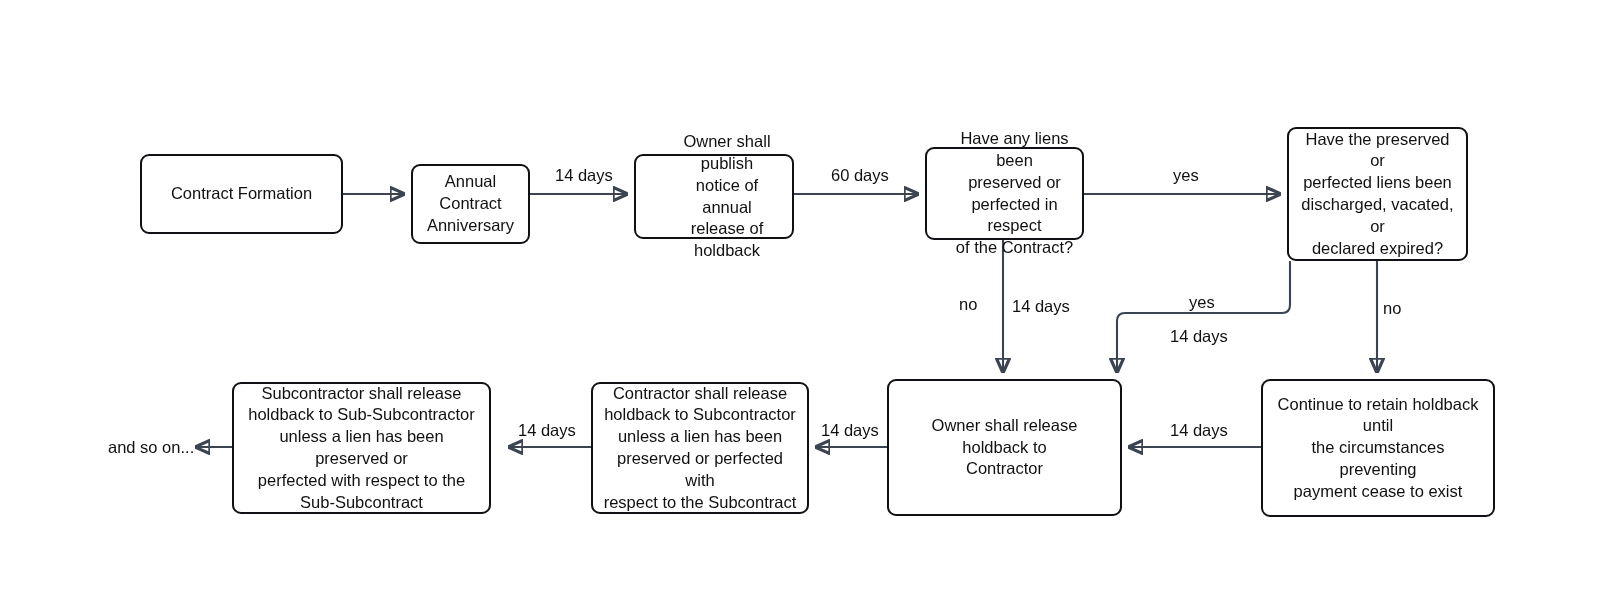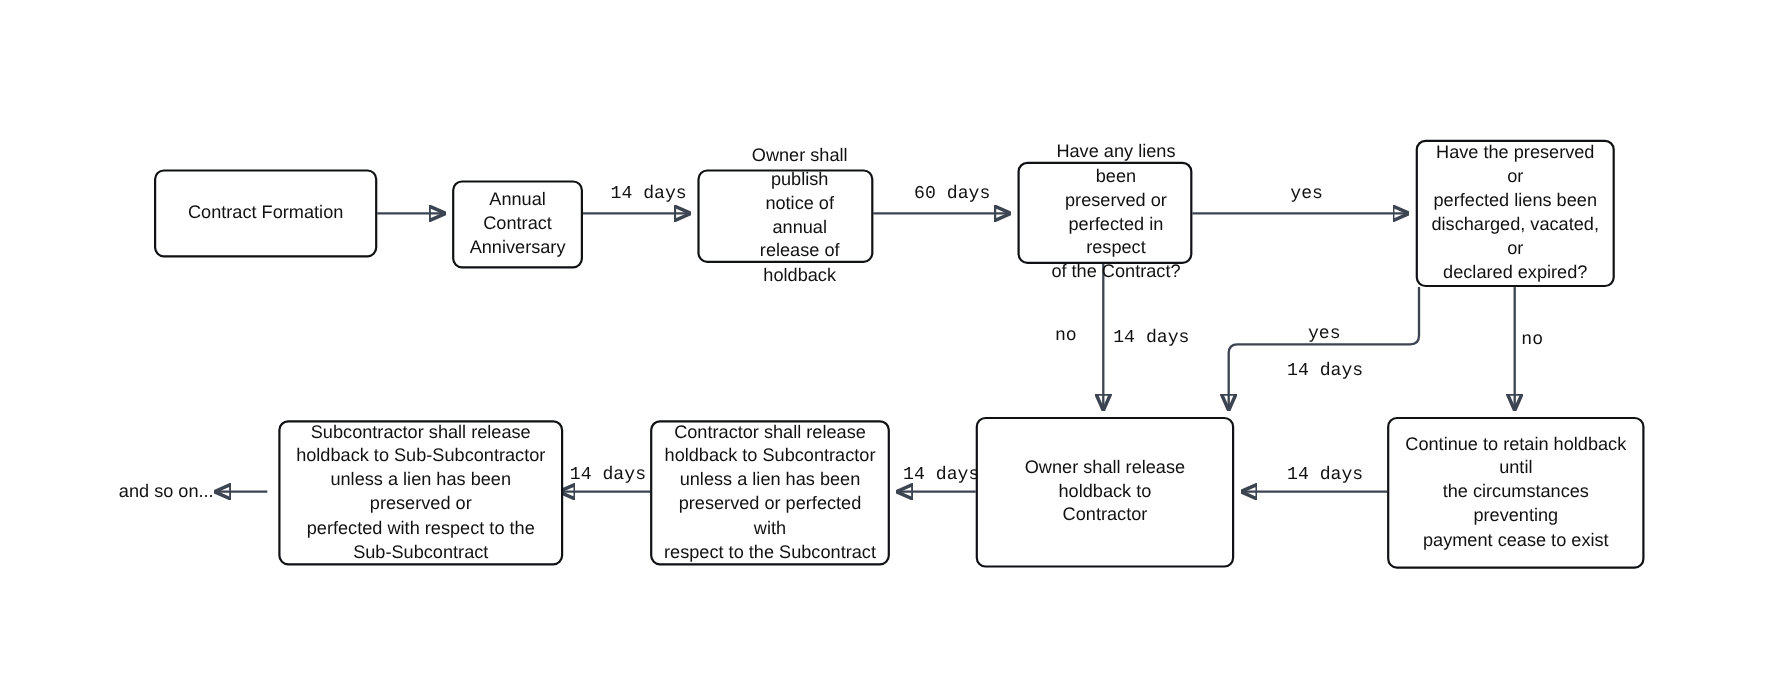--- a/index.html
+++ b/index.html
@@ -42,21 +42,20 @@
     width: 100%;
     white-space: pre-line;
   }
   .edge-label {
     position: absolute;
     font-size: 16.5px;
     color: #111111;
     white-space: nowrap;
     z-index: 4;
     background: transparent;
-    font-family: Liberation Mono, monospace;
   }
   .terminal-text {
     position: absolute;
     font-size: 16.5px;
     color: #111111;
     white-space: nowrap;
     z-index: 4;
   }
   svg#edges {
     position: absolute;
@@ -149,21 +148,21 @@
   </div>
 
   <div class="node" style="left:591px;top:382px;width:218px;height:132px;">
     <span class="node-inner">Contractor shall release
 holdback to Subcontractor
 unless a lien has been
 preserved or perfected with
 respect to the Subcontract</span>
   </div>
 
-  <div class="node" style="left:253px;top:382px;width:259px;height:132px;">
+  <div class="node" style="left:232px;top:382px;width:259px;height:132px;">
     <span class="node-inner">Subcontractor shall release
 holdback to Sub-Subcontractor
 unless a lien has been preserved or
 perfected with respect to the
 Sub-Subcontract</span>
   </div>
 
   <div class="edge-label" style="left:555px;top:166px;">14 days</div>
 
   <div class="edge-label" style="left:831px;top:166px;">60 days</div>

